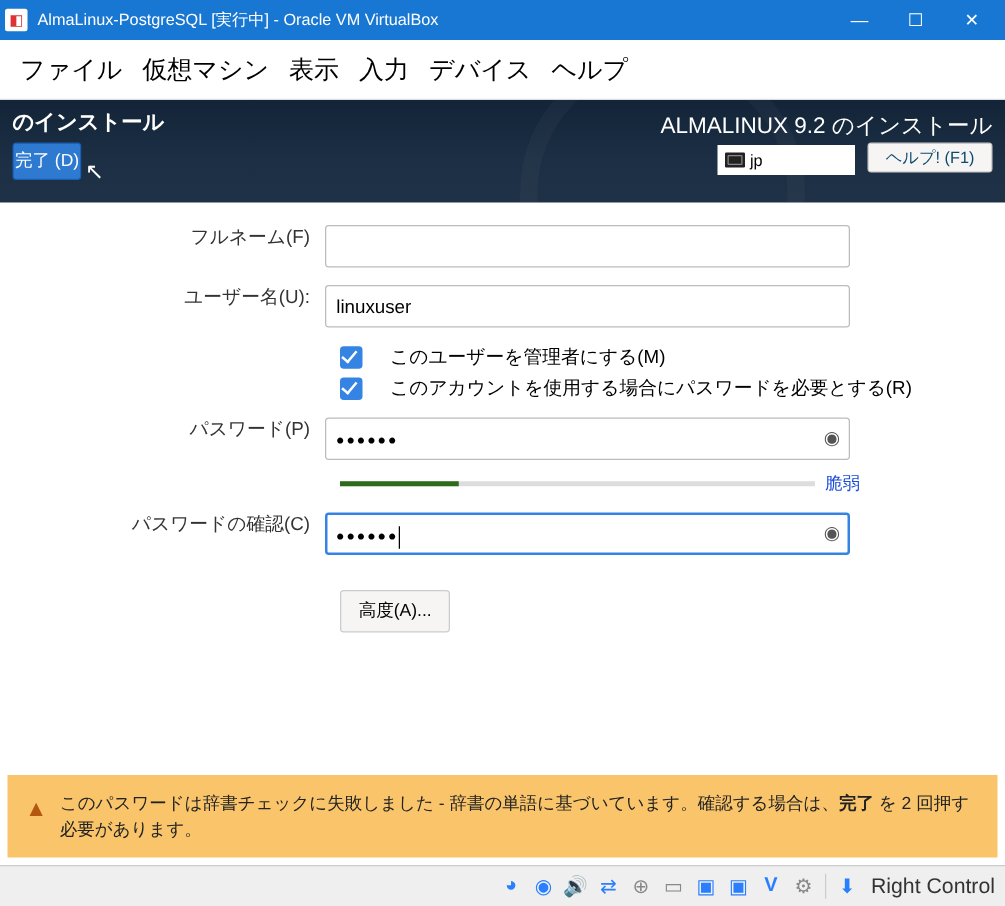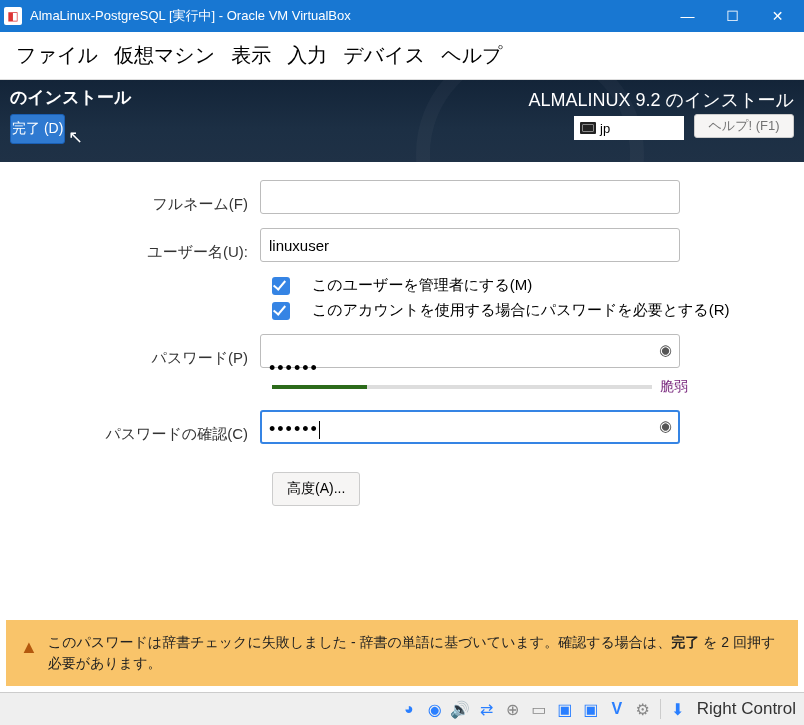--- a/index.html
+++ b/index.html
@@ -12,36 +12,36 @@
 .menubar span { padding: 4px 8px; }
 .topbar { height: 82px; background: linear-gradient(180deg, #132438 0%, #1c2f44 60%, #1f3146 100%); position: relative; color: #fff; overflow: hidden; }
 .topbar::before { content:""; position:absolute; right:160px; top:-40px; width:200px; height:200px; border:14px solid rgba(255,255,255,0.03); border-radius:50%;}
 .topbar .page-title { position: absolute; left: 10px; top: 6px; font-size: 17px; font-weight: 600; }
 .topbar .done-btn { position: absolute; left: 10px; top: 34px; background: #2f7ad1; color: #fff; border: 1px solid #1a5fb4; border-radius: 3px; padding: 5px 1px; font-size: 14px; cursor: pointer; }
 .cursor { position:absolute; left:68px; top:46px; font-size:18px; color:#fff; pointer-events:none; }
 .topbar .install-label { position: absolute; right: 10px; top: 8px; font-size: 18px; }
 .topbar .kbd { position: absolute; right: 120px; top: 36px; width: 110px; height: 24px; background: #fff; color: #000; display: flex; align-items: center; font-size: 13px; padding: 0 6px; gap: 4px; }
 .kbd .kbd-icon { width:16px; height:12px; background:#222; border-radius:1px; position:relative;}
 .kbd .kbd-icon::after{content:"";position:absolute;inset:2px;border:1px solid #888;border-radius:1px;}
-.topbar .help-btn { position: absolute; right: 10px; top: 34px; width: 100px; height: 24px; background: #f6f5f4; color: #737373; border: 1px solid #ccc; border-radius: 3px; font-size: 13px; cursor: pointer; }
+.topbar .help-btn { position: absolute; right: 10px; top: 34px; width: 100px; height: 24px; background: #f6f5f4; color: #0c4a6e; border: 1px solid #ccc; border-radius: 3px; font-size: 13px; cursor: pointer; }
 .form-area { padding: 18px 0 0 0; }
-.form-row { display: flex; align-items: flex-end; margin-bottom: 14px; padding-left: 30px; }
+.form-row { display: flex; align-items: flex-start; margin-bottom: 14px; padding-left: 30px; }
 .form-row .label { width: 230px; text-align: right; padding-right: 12px; font-size: 15px; color: #333; }
 .form-row .field { width: 420px; }
-.text-input { width: 420px; height: 34px; border: 1px solid #bcbcbc; border-radius: 3px; padding: 16px 8px; font-size: 15px; background: #fff; }
+.text-input { width: 420px; height: 34px; border: 1px solid #bcbcbc; border-radius: 3px; padding: 0 8px; font-size: 15px; background: #fff; }
 .text-input.focus { border: 2px solid #3584e4; padding: 0 7px; }
 .pw-wrap { position: relative; }
 .eye { position: absolute; right: 8px; top: 7px; font-size: 15px; color: #555; }
 .check-row { display: flex; align-items: center; margin: 6px 0 6px 272px; font-size: 15px; gap: 22px; }
 .check { width: 18px; height: 18px; background: #3584e4; border-radius: 3px; position: relative; display:inline-block;}
 .check::after { content:""; position:absolute; left:4px; top:1px; width:5px; height:10px; border:solid #fff; border-width:0 2.5px 2.5px 0; transform:rotate(40deg);}
 .strength-row { display:flex; align-items:center; margin: -4px 0 14px 272px; gap:8px;}
 .strength-bar { width: 380px; height: 4px; background: #ddd; position: relative; }
 .strength-fill { height: 100%; background: #2c6b1a; }
-.strength-text { font-size: 14px; color: #701a75; }
+.strength-text { font-size: 14px; color: #1d4ed8; }
 .adv-btn { margin: 14px 0 0 272px; background: #f6f5f4; border: 1px solid #ccc; border-radius: 3px; padding: 7px 14px; font-size: 14px; cursor: pointer; }
 .warning-bar { position: absolute; left: 6px; right: 6px; bottom: 39px; background: #f9c46a; padding: 12px 14px; display: flex; align-items: flex-start; gap: 10px; font-size: 14px; line-height: 1.5; color: #222; }
 .warn-icon { color: #b3580e; font-size: 18px; margin-top: 2px; }
 .statusbar { position: absolute; left: 0; right: 0; bottom: 0; height: 33px; background: #efefef; border-top: 1px solid #ccc; display: flex; align-items: center; justify-content: flex-end; padding: 0 8px; gap: 4px; font-size: 18px; }
 .statusbar .ic { width: 22px; height: 22px; display: inline-flex; align-items: center; justify-content: center; font-size: 16px; }
 .sep { width:1px; height:20px; background:#ccc; margin:0 2px;}
 .right-ctrl { font-size: 17px; color: #333; padding-left: 4px; }
 .dots { letter-spacing: 2px; font-size:18px; line-height:34px;}
 .caret { display:inline-block; width:1px; height:18px; background:#000; vertical-align:middle;}
 </style>

